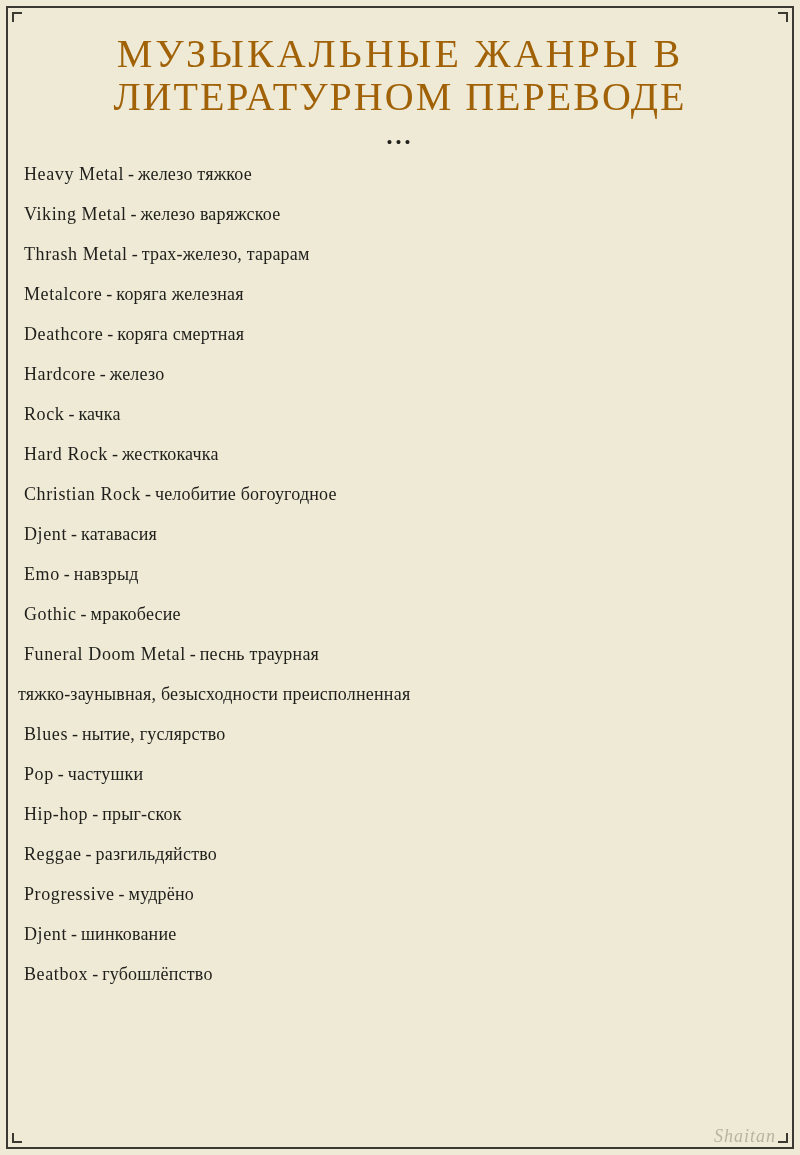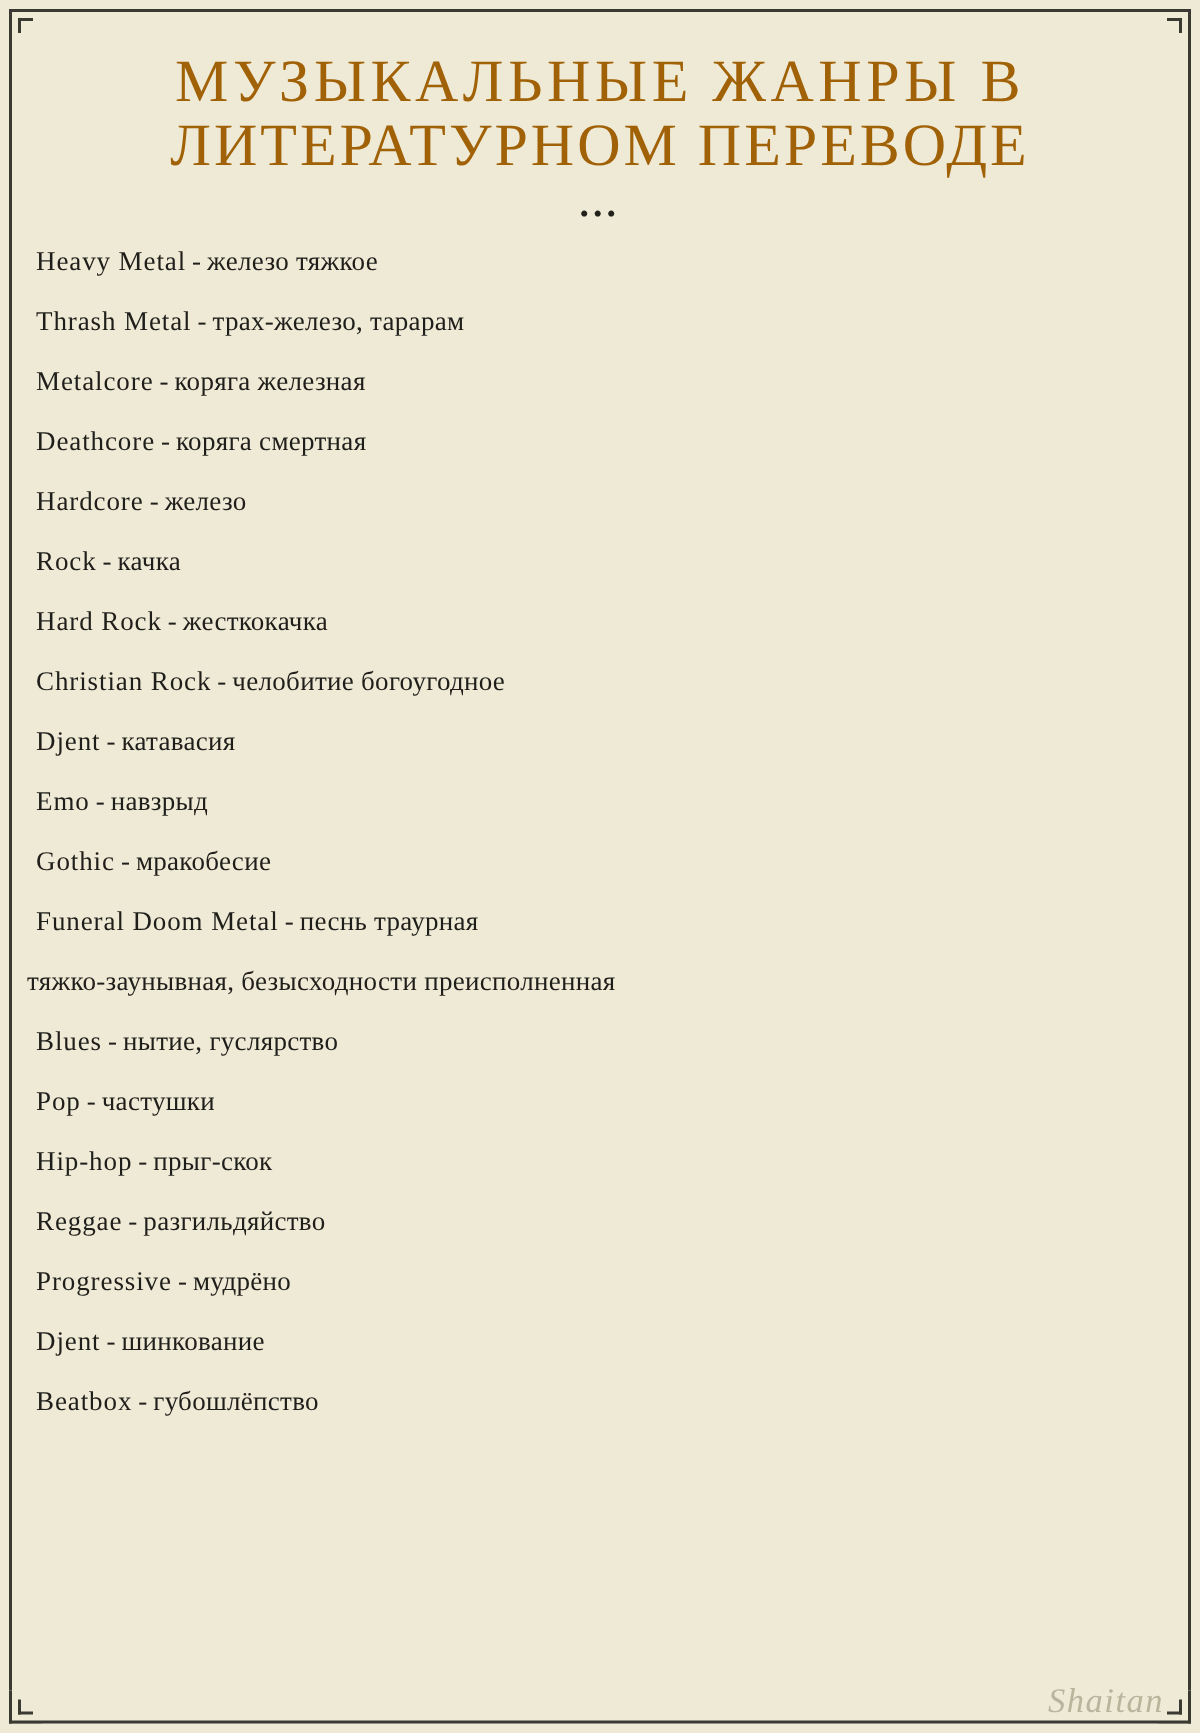--- a/index.html
+++ b/index.html
@@ -116,21 +116,21 @@
     display: block;
     margin-left: -6px;
     letter-spacing: 0.2px;
   }
   .signature {
     position: absolute;
     right: 24px;
     bottom: 8px;
     font-family: "Liberation Serif", serif;
     font-style: italic;
-    font-size: 23px;
+    font-size: 18px;
     color: #b9b49c;
     letter-spacing: 1px;
     margin-top: 21px;
   }
 </style>
 </head>
 <body>
 
 <div class="page">
   <div class="frame-outer">
@@ -145,20 +145,23 @@
       <span class="title-line l1">МУЗЫКАЛЬНЫЕ  ЖАНРЫ  В</span>
       <span class="title-line l2">ЛИТЕРАТУРНОМ   ПЕРЕВОДЕ</span>
     </h1>
     <div class="dots">•••</div>
 
     <div class="list">
       <div class="entry">
         <span class="genre">Heavy Metal</span><span class="dash">-</span><span class="translation">железо тяжкое</span>
       </div>
       <div class="entry">
+        <span class="genre">Viking Metal</span><span class="dash">-</span><span class="translation">железо варяжское</span>
+      </div>
+      <div class="entry">
         <span class="genre">Thrash Metal</span><span class="dash">-</span><span class="translation">трах-железо, тарарам</span>
       </div>
       <div class="entry">
         <span class="genre">Metalcore</span><span class="dash">-</span><span class="translation">коряга железная</span>
       </div>
       <div class="entry">
         <span class="genre">Deathcore</span><span class="dash">-</span><span class="translation">коряга смертная</span>
       </div>
       <div class="entry">
         <span class="genre">Hardcore</span><span class="dash">-</span><span class="translation">железо</span>

